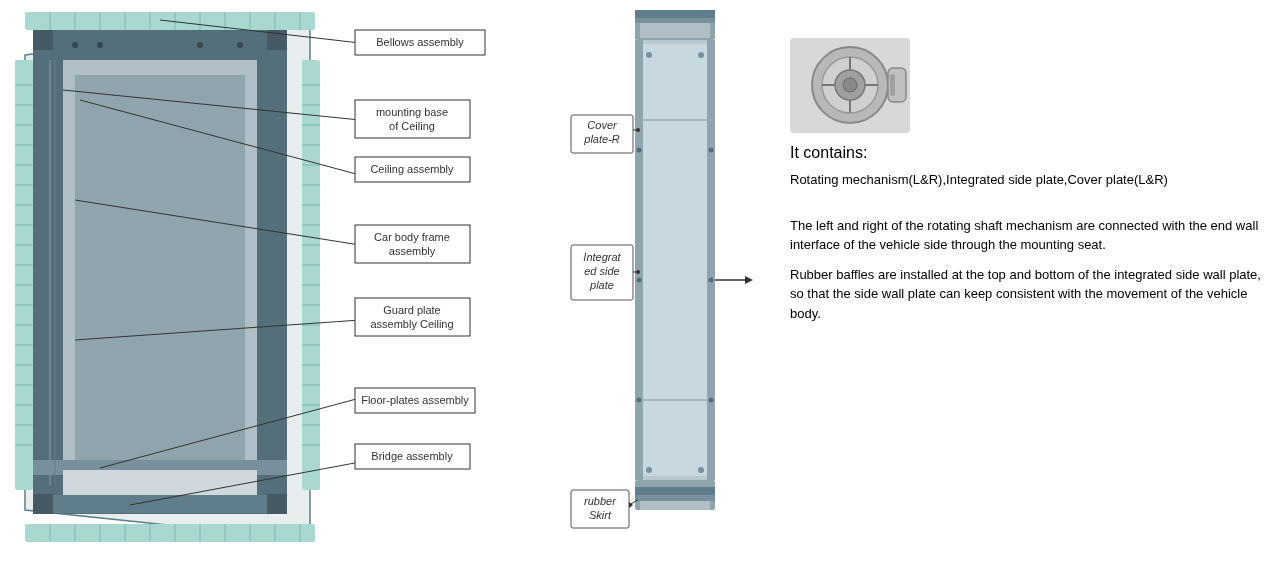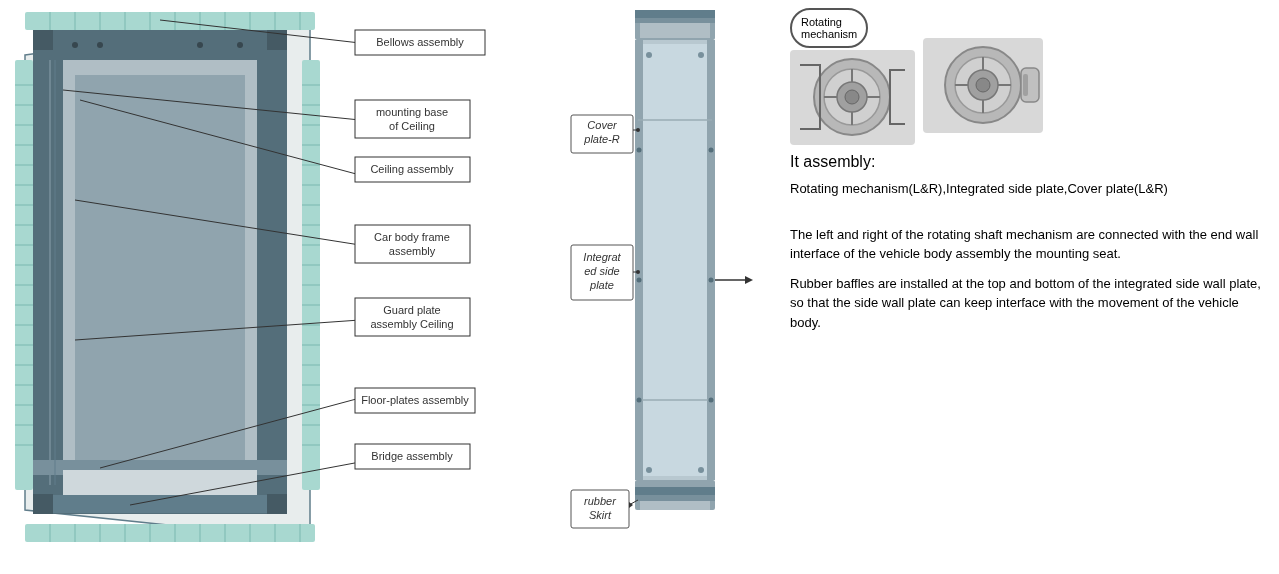--- a/index.html
+++ b/index.html
@@ -253,45 +253,20 @@
 
       <line x1="59" y1="505" x2="68" y2="500" stroke="#333" stroke-width="1"></line>
       <polygon points="59,502 63,505 59,508" fill="#333"></polygon>
     </svg>
   </div>
 
   <div style="flex:1; position:relative; padding:8px 10px;">
 
     <div style="display:flex; gap:8px; margin-bottom:8px;">
 
-      <div style="position:relative;">
-        <div style="border:2px solid #555; border-radius:50px 50px 50px 50px; padding:3px; display:inline-block; background:white;">
-          <div style="font-size:11px; padding:3px 6px; white-space:nowrap;">
-            <span>Rotating<br>mechanism</span>
-          </div>
-        </div>
-        
-        <svg width="125" height="95" style="display:block; margin-top:2px;">
-          <rect x="0" y="0" width="125" height="95" fill="#d8d8d8" rx="4"></rect>
-
-          <circle cx="62" cy="47" r="38" fill="#b8b8b8" stroke="#888" stroke-width="2"></circle>
-          <circle cx="62" cy="47" r="28" fill="#d0d0d0" stroke="#999" stroke-width="1.5"></circle>
-          <circle cx="62" cy="47" r="15" fill="#a0a0a0" stroke="#777" stroke-width="1.5"></circle>
-          <circle cx="62" cy="47" r="7" fill="#888" stroke="#666" stroke-width="1"></circle>
-
-          <line x1="62" y1="19" x2="62" y2="32" stroke="#777" stroke-width="2"></line>
-          <line x1="62" y1="62" x2="62" y2="75" stroke="#777" stroke-width="2"></line>
-          <line x1="34" y1="47" x2="47" y2="47" stroke="#777" stroke-width="2"></line>
-          <line x1="77" y1="47" x2="90" y2="47" stroke="#777" stroke-width="2"></line>
-
-          <path d="M10,15 L30,15 L30,79 L10,79" fill="none" stroke="#666" stroke-width="2"></path>
-
-          <path d="M115,20 L100,20 L100,74 L115,74" fill="none" stroke="#666" stroke-width="2"></path>
-        </svg>
-      </div>
 
       <div style="margin-top:30px;">
         <svg width="120" height="95">
           <rect x="0" y="0" width="120" height="95" fill="#d8d8d8" rx="4"></rect>
 
           <circle cx="60" cy="47" r="38" fill="#b8b8b8" stroke="#888" stroke-width="2"></circle>
           <circle cx="60" cy="47" r="28" fill="#d0d0d0" stroke="#999" stroke-width="1.5"></circle>
           <circle cx="60" cy="47" r="15" fill="#a0a0a0" stroke="#777" stroke-width="1.5"></circle>
           <circle cx="60" cy="47" r="7" fill="#888" stroke="#666" stroke-width="1"></circle>
           <line x1="60" y1="19" x2="60" y2="32" stroke="#777" stroke-width="2"></line>
@@ -299,21 +274,21 @@
           <line x1="32" y1="47" x2="45" y2="47" stroke="#777" stroke-width="2"></line>
           <line x1="75" y1="47" x2="88" y2="47" stroke="#777" stroke-width="2"></line>
 
           <rect x="98" y="30" width="18" height="34" rx="5" fill="#c0c0c0" stroke="#888" stroke-width="1.5"></rect>
           <rect x="100" y="36" width="5" height="22" rx="2" fill="#a0a0a0"></rect>
         </svg>
       </div>
     </div>
 
     <div style="padding-right:5px;">
-      <p style="font-size:16px; margin-bottom:8px;">It assembly:</p>
+      <p style="font-size:16px; margin-bottom:8px;">It contains:</p>
       <p style="font-size:13px; line-height:1.5; margin-bottom:26px;">Rotating mechanism(L&amp;R),Integrated side plate,Cover plate(L&amp;R)</p>
-      <p style="font-size:13px; line-height:1.5; margin-bottom:10px;">The left and right of the rotating shaft mechanism are connected with the end wall interface of the vehicle body assembly the mounting seat.</p>
-      <p style="font-size:13px; line-height:1.5;">Rubber baffles are installed at the top and bottom of the integrated side  wall plate, so that the side wall plate can keep interface with the movement of the vehicle body.</p>
+      <p style="font-size:13px; line-height:1.5; margin-bottom:10px;">The left and right of the rotating shaft mechanism are connected with the end wall interface of the vehicle side through the mounting seat.</p>
+      <p style="font-size:13px; line-height:1.5;">Rubber baffles are installed at the top and bottom of the integrated side  wall plate, so that the side wall plate can keep consistent with the movement of the vehicle body.</p>
     </div>
 
   </div>
 
 </div>
 
 </body></html>

